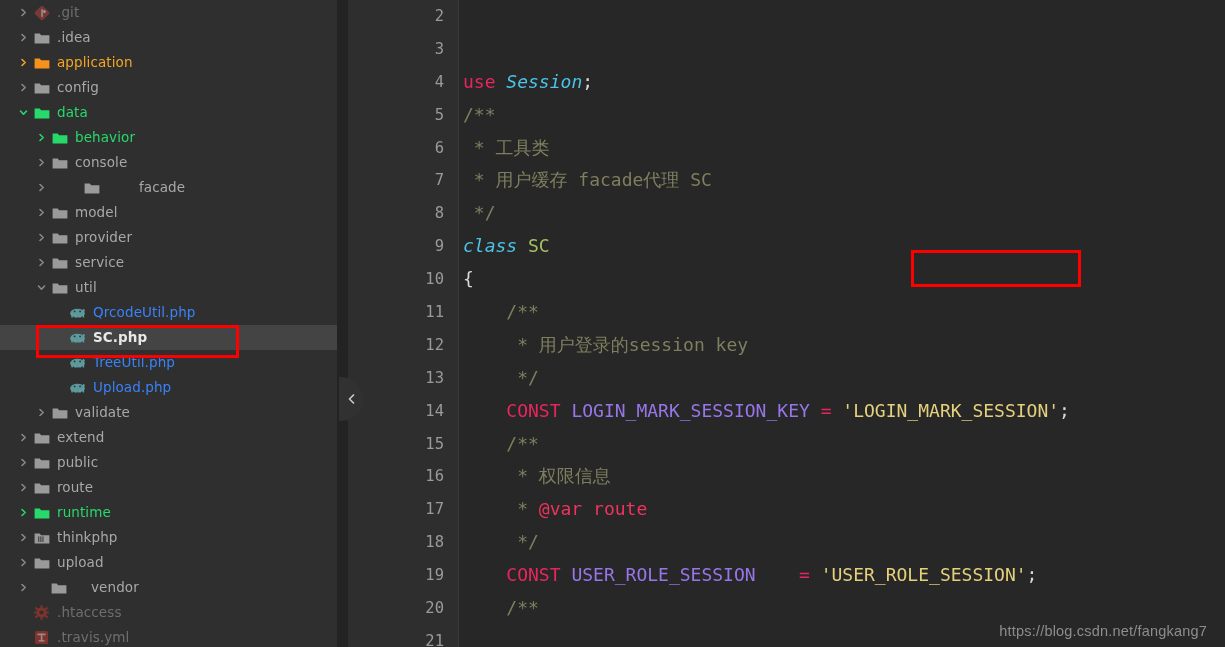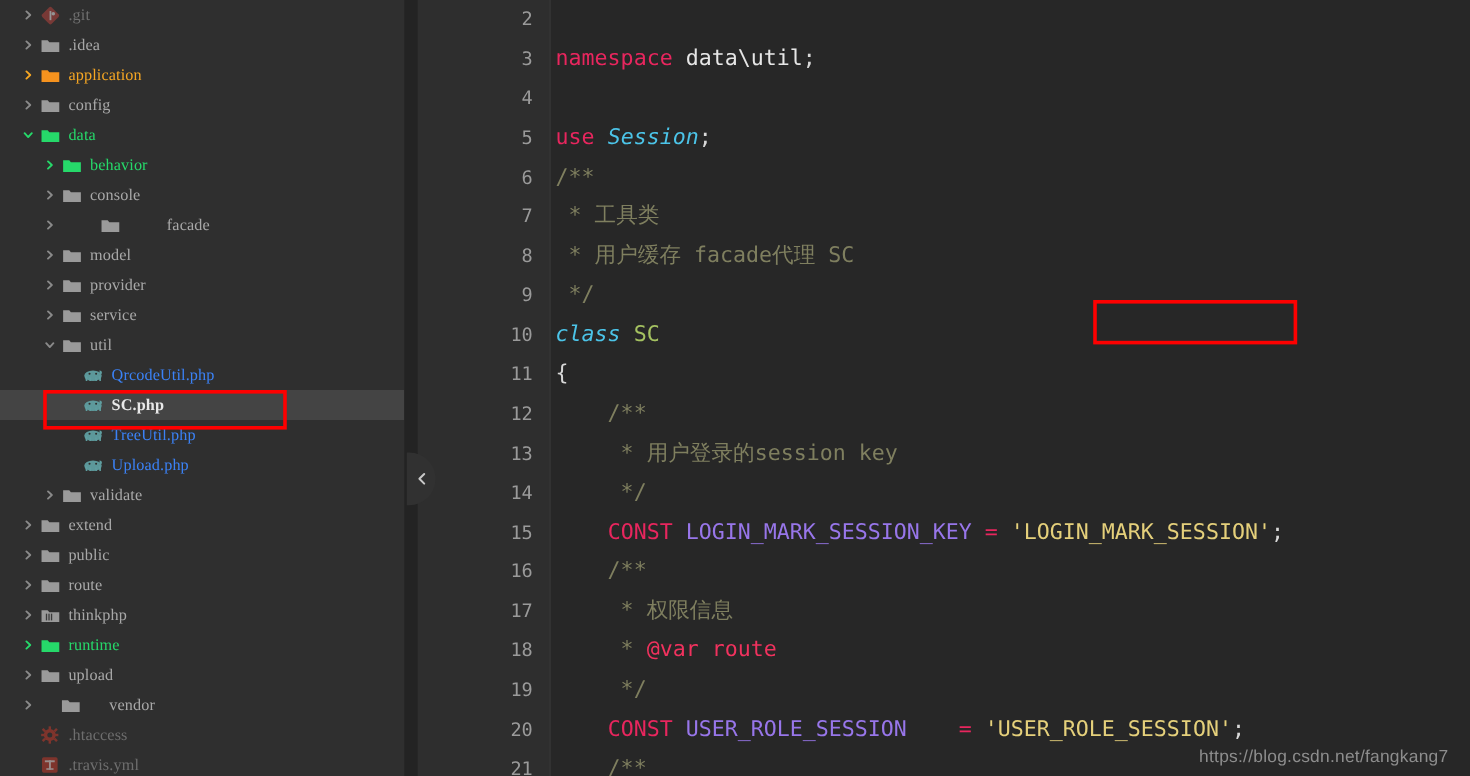--- a/index.html
+++ b/index.html
@@ -35,21 +35,20 @@
     padding-top: 0;
   }
   .row {
     position: relative;
     height: 25px;
     display: flex;
     align-items: center;
     white-space: nowrap;
     color: #a9b7c6;
     font-size: 13.5px;
-    font-family: Liberation Serif, serif;
   }
   .row.selected {
     background: #444444;
   }
   .arrow {
     width: 11px;
     height: 11px;
     flex: 0 0 11px;
     position: relative;
     margin-right: 4px;
@@ -453,45 +452,45 @@
           <span class="icon">
             <svg width="16" height="14" viewBox="0 0 16 14">
         <path d="M0.6 2.6 h5.1 l1.4 1.6 h8.3 v8.2 h-14.8 z" fill="#9a9a9a"></path>
       </svg>
           </span>
           <span class="label lbl-grey">route</span>
         </div>
         <div class="row" style="padding-left: 18px;">
           <span class="arrow">
             <svg width="11" height="11" viewBox="0 0 11 11">
+    <polyline points="4,2.5 7.2,5.5 4,8.5" fill="none" stroke="#26d96a" stroke-width="1.6" stroke-linecap="round" stroke-linejoin="round"></polyline>
+            </svg>
+          </span>
+          <span class="icon">
+            <svg width="16" height="14" viewBox="0 0 16 14">
+        <path d="M0.6 2.6 h5.1 l1.4 1.6 h8.3 v8.2 h-14.8 z" fill="#26d96a"></path>
+      </svg>
+          </span>
+          <span class="label lbl-green">runtime</span>
+        </div>
+        <div class="row" style="padding-left: 18px;">
+          <span class="arrow">
+            <svg width="11" height="11" viewBox="0 0 11 11">
     <polyline points="4,2.5 7.2,5.5 4,8.5" fill="none" stroke="#8a8a8a" stroke-width="1.6" stroke-linecap="round" stroke-linejoin="round"></polyline>
             </svg>
           </span>
           <span class="icon">
             <svg width="16" height="14" viewBox="0 0 16 14">
         <path d="M0.6 2.6 h5.1 l1.4 1.6 h8.3 v8.2 h-14.8 z" fill="#9a9a9a"></path>
         <rect x="4.2" y="5.4" width="1.1" height="5.6" fill="#3a3a3a"></rect>
         <rect x="6.3" y="5.4" width="1.1" height="5.6" fill="#3a3a3a"></rect>
         <rect x="8.4" y="5.4" width="1.1" height="5.6" fill="#3a3a3a"></rect>
       </svg>
           </span>
           <span class="label lbl-grey">thinkphp</span>
-        </div>
-        <div class="row" style="padding-left: 18px;">
-          <span class="arrow">
-            <svg width="11" height="11" viewBox="0 0 11 11">
-    <polyline points="4,2.5 7.2,5.5 4,8.5" fill="none" stroke="#26d96a" stroke-width="1.6" stroke-linecap="round" stroke-linejoin="round"></polyline>
-            </svg>
-          </span>
-          <span class="icon">
-            <svg width="16" height="14" viewBox="0 0 16 14">
-        <path d="M0.6 2.6 h5.1 l1.4 1.6 h8.3 v8.2 h-14.8 z" fill="#26d96a"></path>
-      </svg>
-          </span>
-          <span class="label lbl-green">runtime</span>
         </div>
         <div class="row" style="padding-left: 18px;">
           <span class="arrow">
             <svg width="11" height="11" viewBox="0 0 11 11">
     <polyline points="4,2.5 7.2,5.5 4,8.5" fill="none" stroke="#8a8a8a" stroke-width="1.6" stroke-linecap="round" stroke-linejoin="round"></polyline>
             </svg>
           </span>
           <span class="icon">
             <svg width="16" height="14" viewBox="0 0 16 14">
         <path d="M0.6 2.6 h5.1 l1.4 1.6 h8.3 v8.2 h-14.8 z" fill="#9a9a9a"></path>
@@ -577,21 +576,20 @@
         <div class="ln">16</div>
         <div class="ln">17</div>
         <div class="ln">18</div>
         <div class="ln">19</div>
         <div class="ln">20</div>
         <div class="ln">21</div>
       </div>
     <div class="code-area">
       <div id="code-lines">
           <div class="cl">&nbsp;</div>
-          <div class="cl"><span class="kw">namespace</span><span class="op"> </span><span class="ident">data\util</span><span class="semi">;</span></div>
           <div class="cl">&nbsp;</div>
           <div class="cl"><span class="kw">use</span><span class="op"> </span><span class="cls">Session</span><span class="semi">;</span></div>
           <div class="cl"><span class="cmt">/**</span></div>
           <div class="cl"><span class="cmt"> * 工具类</span></div>
           <div class="cl"><span class="cmt"> * 用户缓存 facade代理 SC</span></div>
           <div class="cl"><span class="cmt"> */</span></div>
           <div class="cl"><span class="cls">class</span><span class="op"> </span><span class="greenid">SC</span></div>
           <div class="cl"><span class="op">{</span></div>
           <div class="cl"><span class="cmt">    /**</span></div>
           <div class="cl"><span class="cmt">     * 用户登录的session key</span></div>

